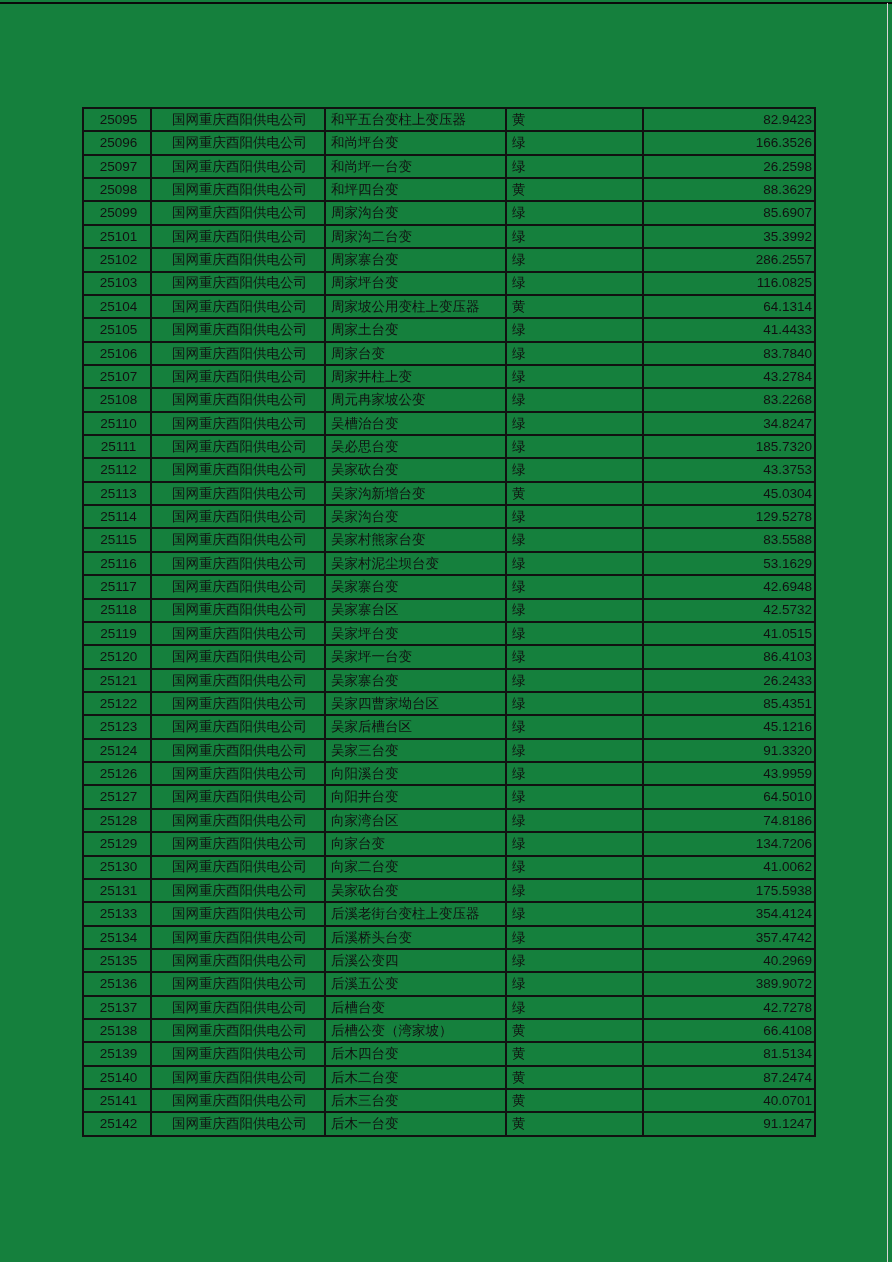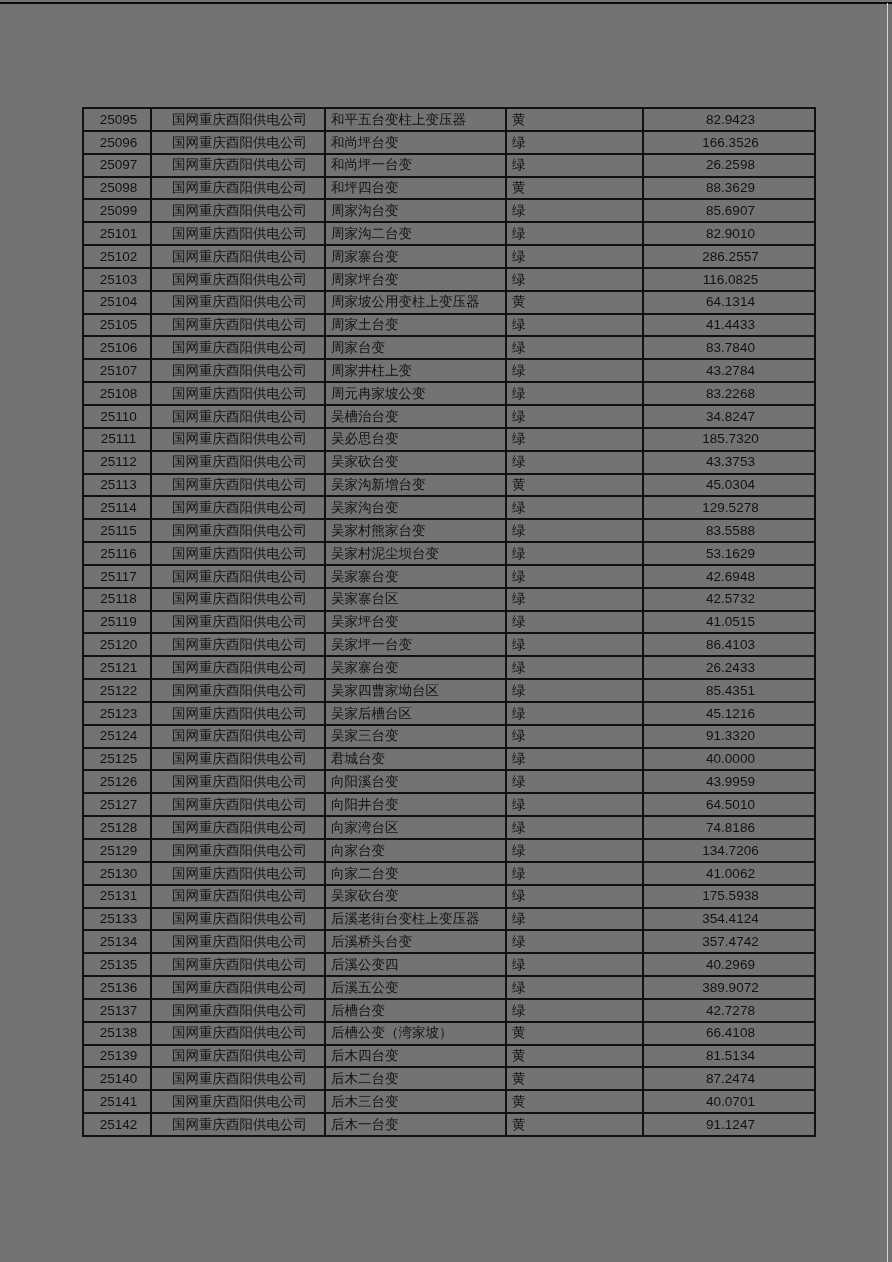--- a/index.html
+++ b/index.html
@@ -5,21 +5,21 @@
   html, body {
     margin: 0;
     padding: 0;
     background: #ffffff;
     font-family: "Liberation Sans", "DejaVu Sans", sans-serif;
   }
   .page {
     position: relative;
     width: 892px;
     height: 1262px;
-    background: #737373;
+    background: #15803d;
     overflow: hidden;
   }
   .top-line {
     position: absolute;
     top: 2px;
     left: 0;
     width: 892px;
     height: 2px;
     background: #0a0a0a;
   }
@@ -47,21 +47,21 @@
     color: #111111;
     padding: 0 2px 0 5px;
     white-space: nowrap;
     overflow: hidden;
     vertical-align: middle;
   }
   td.c0 { width: 59px;  text-align: center; padding: 0; }
   td.c1 { width: 165px; text-align: center; }
   td.c2 { width: 172px; text-align: left; border-radius: 8px; }
   td.c3 { width: 128px; text-align: left; }
-  td.c4 { width: 163px; text-align: center; padding: 0; }
+  td.c4 { width: 163px; text-align: right; padding: 0; }
 </style>
 </head>
 <body>
 
 <div class="page">
   <div class="top-line"></div>
   <div class="right-edge-line"></div>
   <table class="data-table">
     <tbody>
         <tr>
@@ -97,21 +97,21 @@
           <td class="c1">国网重庆酉阳供电公司</td>
           <td class="c2">周家沟台变</td>
           <td class="c3">绿</td>
           <td class="c4">85.6907</td>
         </tr>
         <tr>
           <td class="c0">25101</td>
           <td class="c1">国网重庆酉阳供电公司</td>
           <td class="c2">周家沟二台变</td>
           <td class="c3">绿</td>
-          <td class="c4">82.9010</td>
+          <td class="c4">35.3992</td>
         </tr>
         <tr>
           <td class="c0">25102</td>
           <td class="c1">国网重庆酉阳供电公司</td>
           <td class="c2">周家寨台变</td>
           <td class="c3">绿</td>
           <td class="c4">286.2557</td>
         </tr>
         <tr>
           <td class="c0">25103</td>
@@ -252,27 +252,20 @@
           <td class="c2">吴家后槽台区</td>
           <td class="c3">绿</td>
           <td class="c4">45.1216</td>
         </tr>
         <tr>
           <td class="c0">25124</td>
           <td class="c1">国网重庆酉阳供电公司</td>
           <td class="c2">吴家三台变</td>
           <td class="c3">绿</td>
           <td class="c4">91.3320</td>
-        </tr>
-        <tr>
-          <td class="c0">25125</td>
-          <td class="c1">国网重庆酉阳供电公司</td>
-          <td class="c2">君城台变</td>
-          <td class="c3">绿</td>
-          <td class="c4">40.0000</td>
         </tr>
         <tr>
           <td class="c0">25126</td>
           <td class="c1">国网重庆酉阳供电公司</td>
           <td class="c2">向阳溪台变</td>
           <td class="c3">绿</td>
           <td class="c4">43.9959</td>
         </tr>
         <tr>
           <td class="c0">25127</td>

